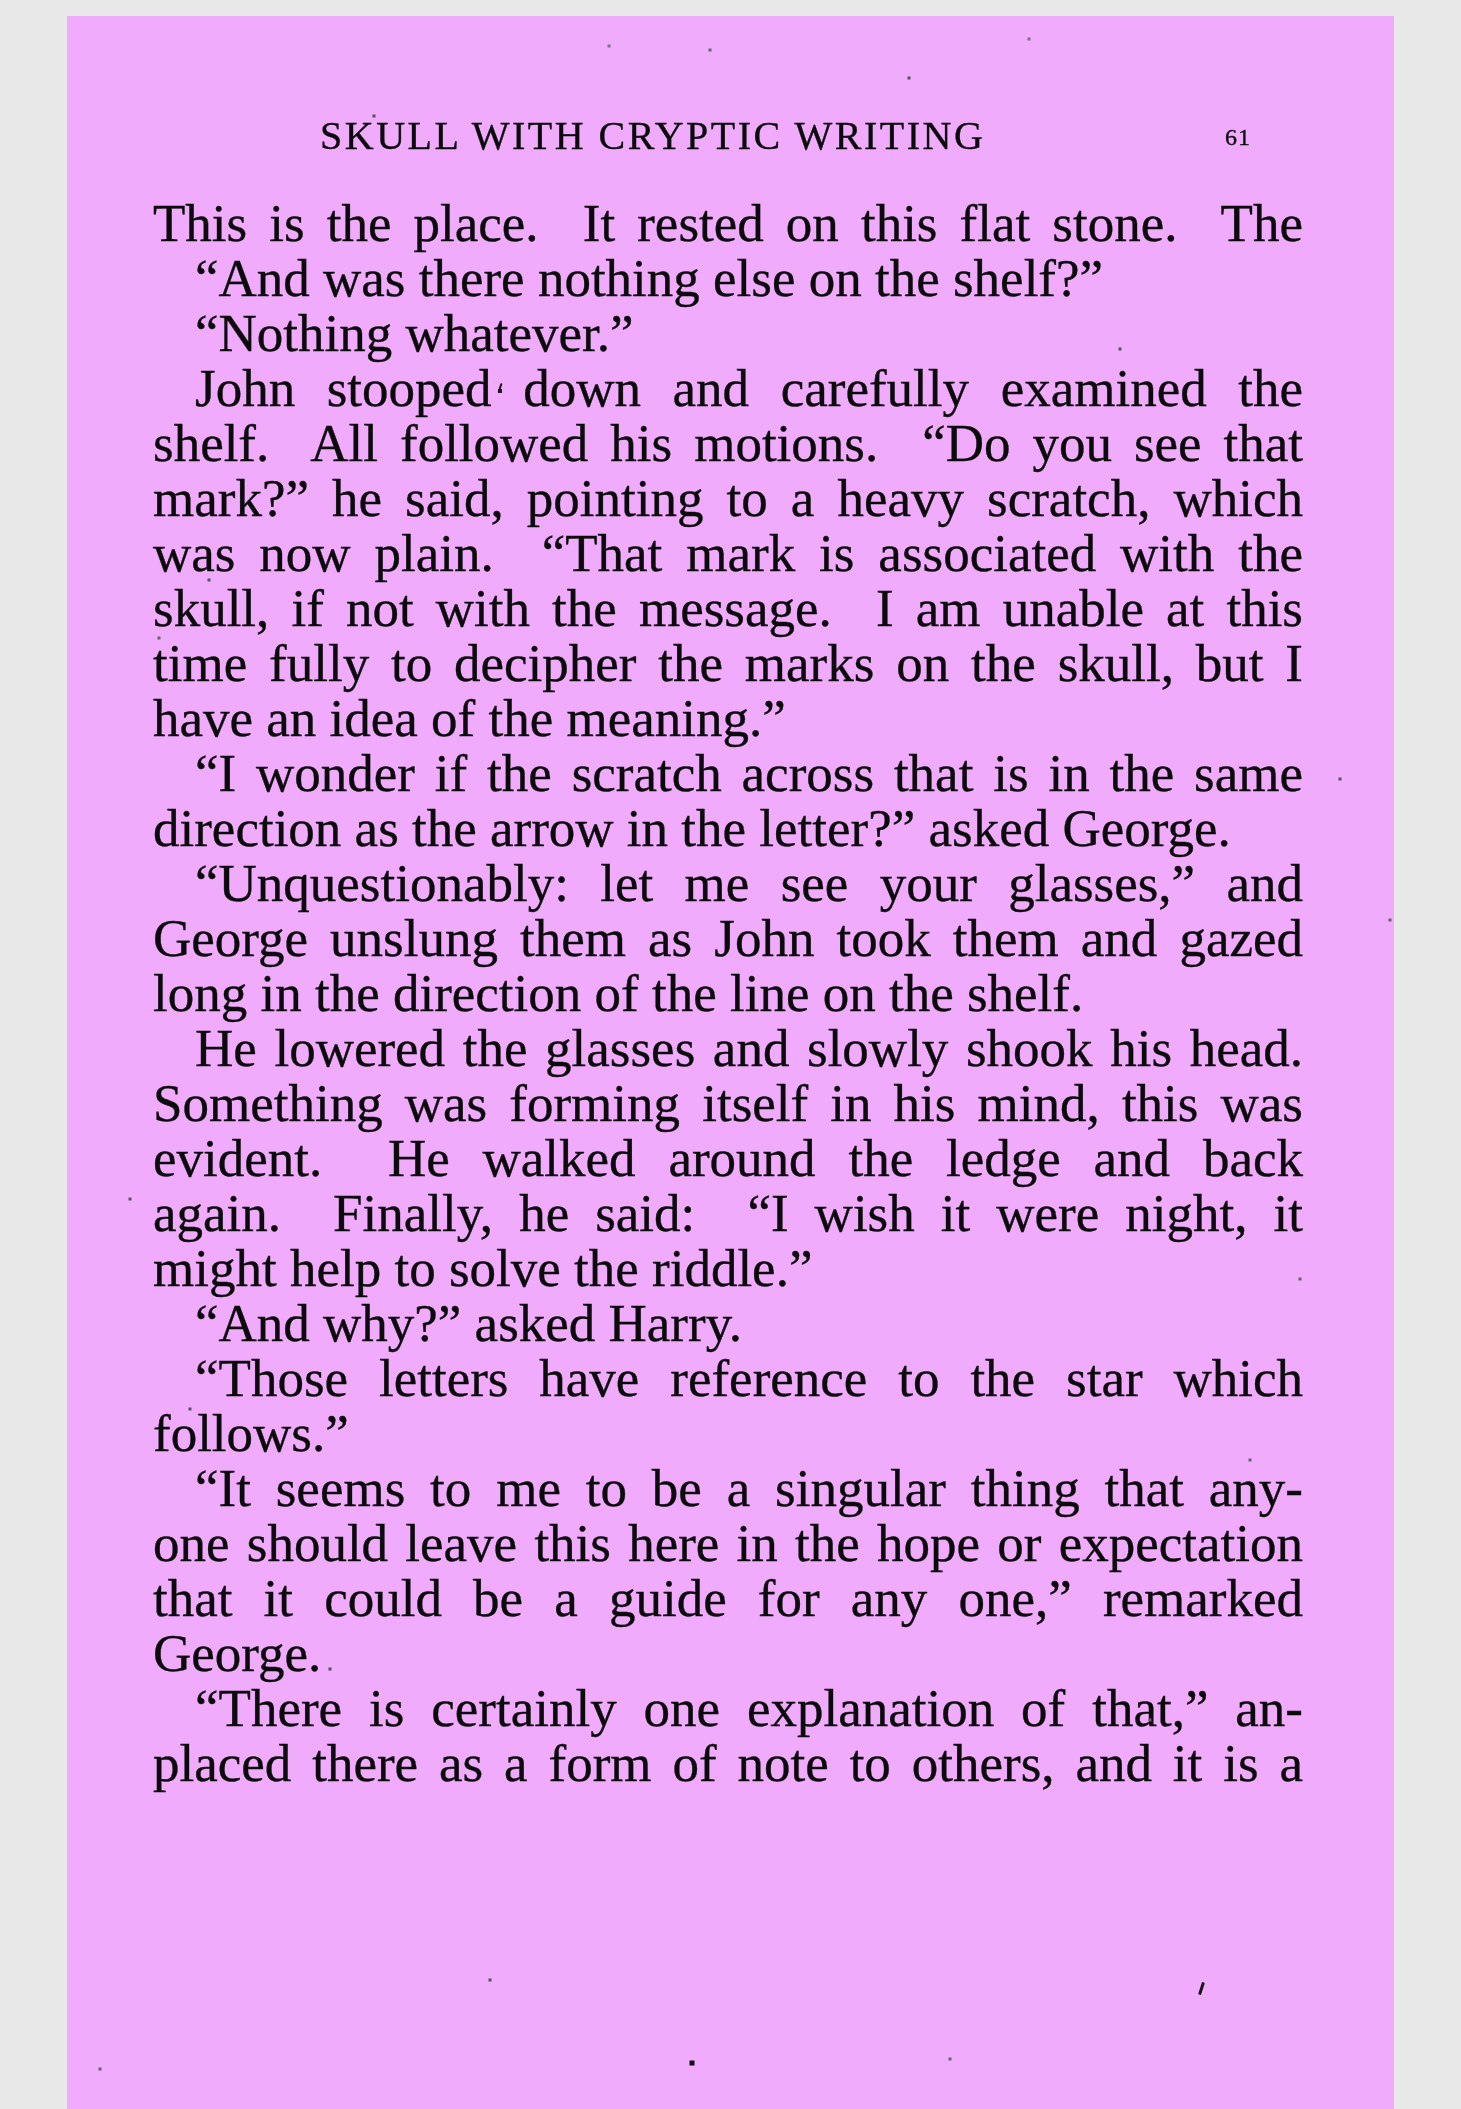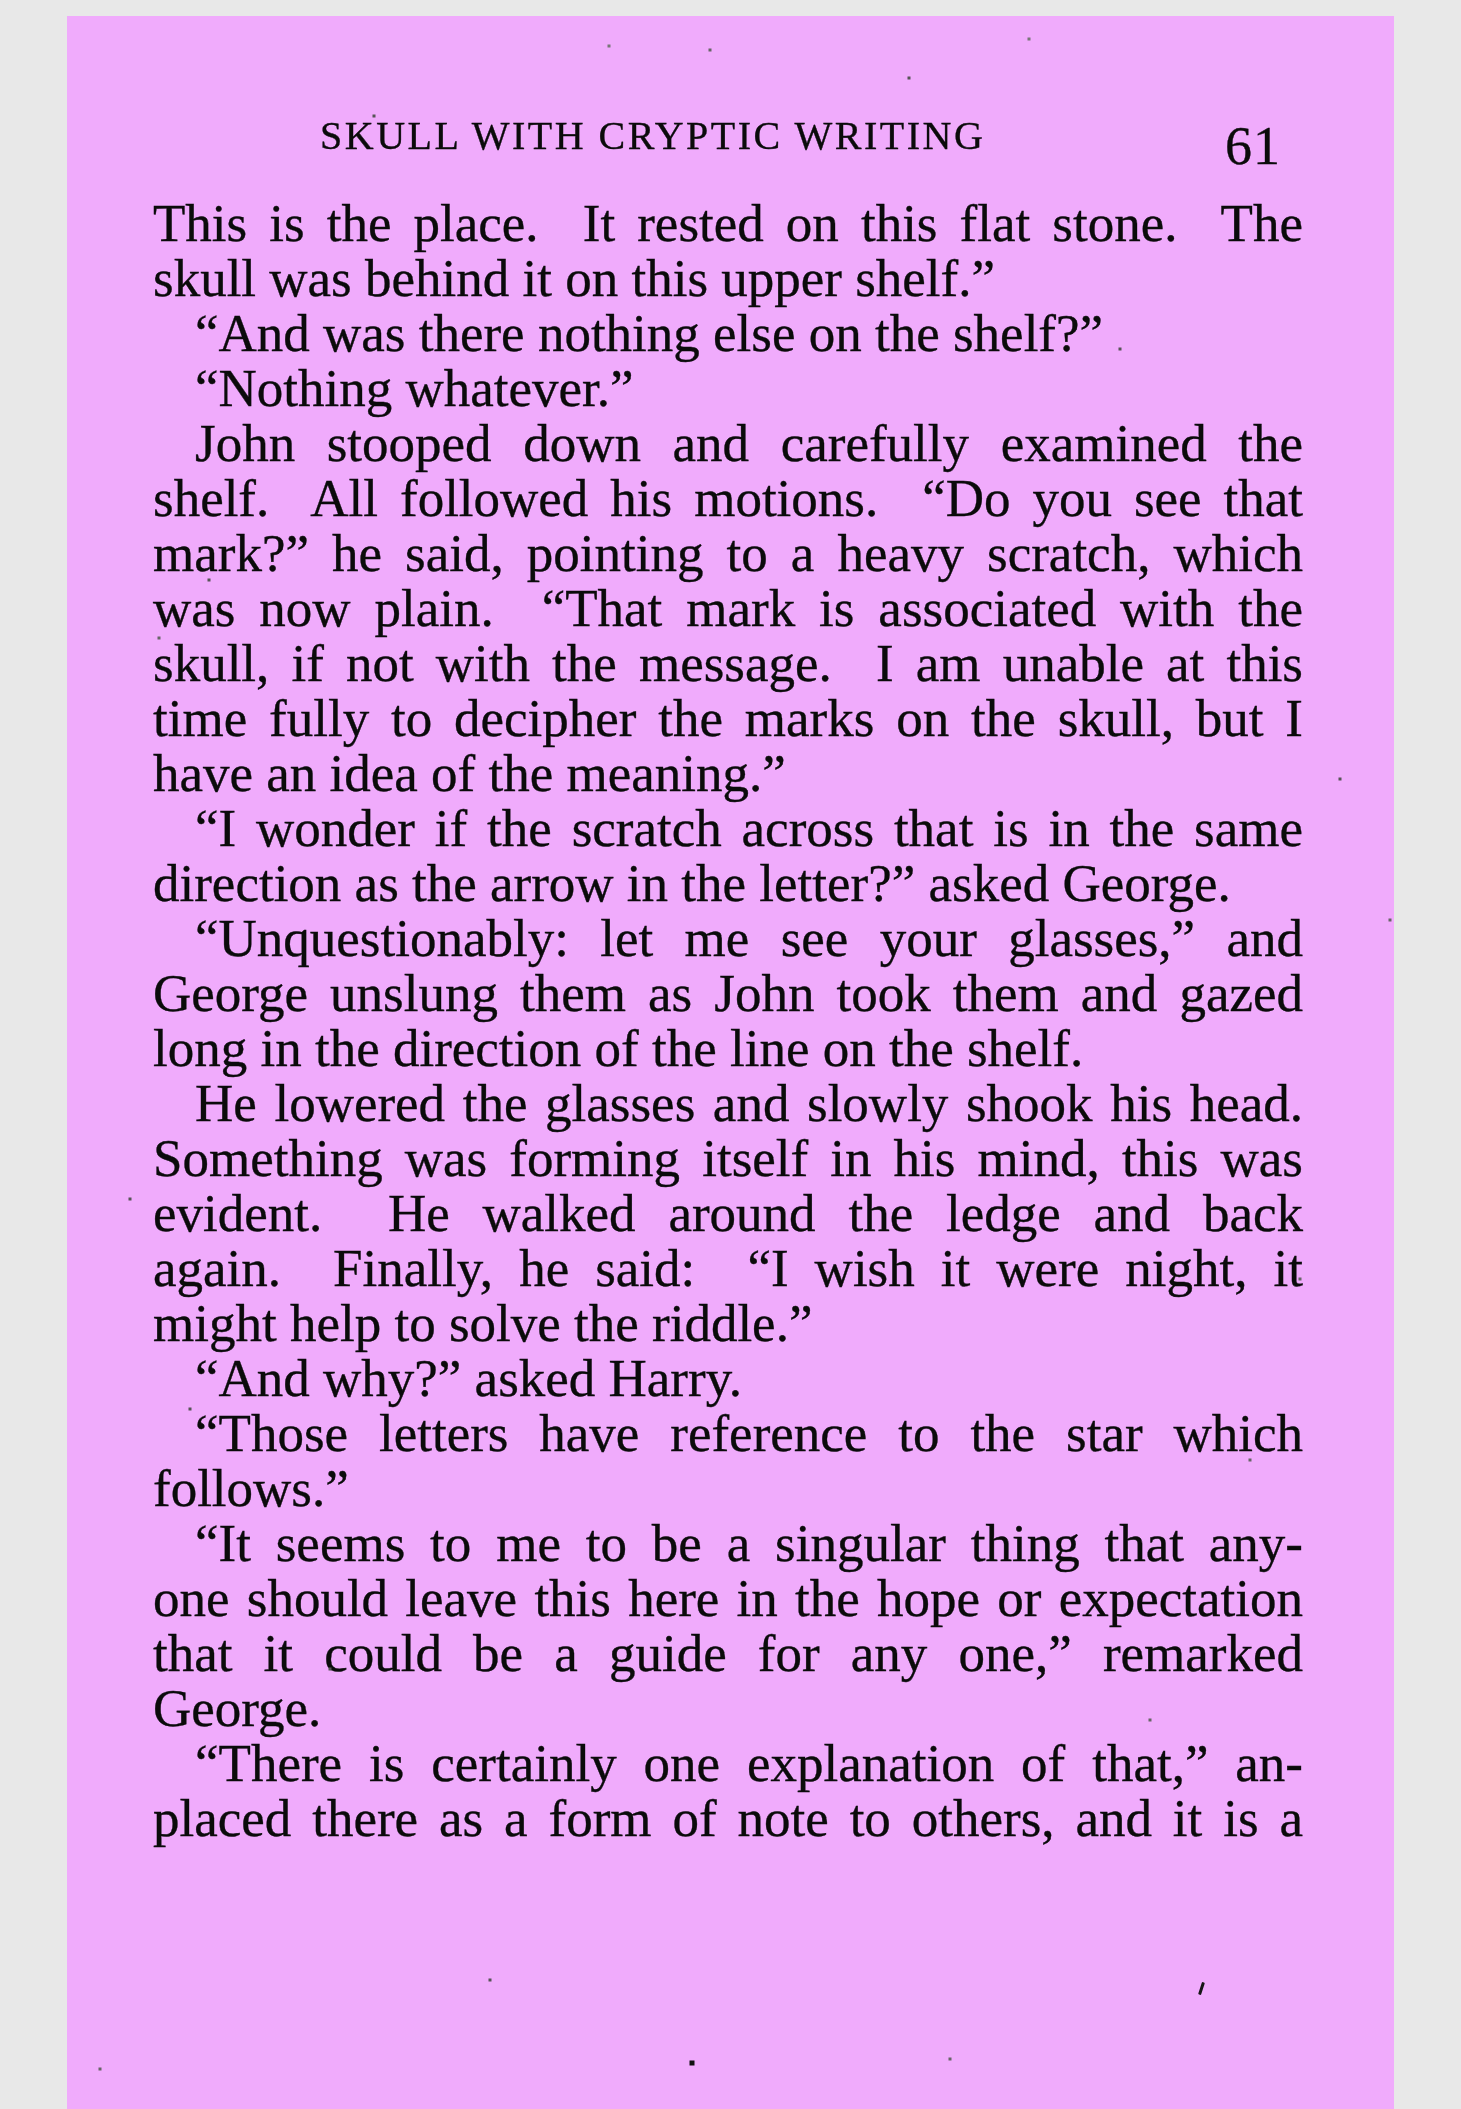--- a/index.html
+++ b/index.html
@@ -29,22 +29,22 @@
     position: absolute;
     left: 253px;
     top: 0;
     font-size: 40px;
     letter-spacing: 2.5px;
     white-space: nowrap;
   }
   .running-page-number {
     position: absolute;
     left: 1158px;
-    top: 3px;
-    font-size: 54px;
+    top: 12px;
+    font-size: 24px;
     letter-spacing: 1px;
   }
   .text-block {
     position: absolute;
     left: 86px;
     top: 180px;
     width: 1150px;
     font-size: 53px;
     line-height: 55px;
   }
@@ -132,21 +132,20 @@
 
 <div class="page">
 
   <div class="running-header">
     <div class="running-title">SKULL WITH CRYPTIC WRITING</div>
     <div class="running-page-number">61</div>
   </div>
 
   <div class="text-block">
     <div class="ln">This is the place.&nbsp; It rested on this flat stone.&nbsp; The</div>
-    <div class="ln end">skull was behind it on this upper shelf.”</div>
     <div class="ln in end">“And was there nothing else on the shelf?”</div>
     <div class="ln in end">“Nothing whatever.”</div>
     <div class="ln in">John stooped down and carefully examined the</div>
     <div class="ln">shelf.&nbsp; All followed his motions.&nbsp; “Do you see that</div>
     <div class="ln">mark?” he said, pointing to a heavy scratch, which</div>
     <div class="ln">was now plain.&nbsp; “That mark is associated with the</div>
     <div class="ln">skull, if not with the message.&nbsp; I am unable at this</div>
     <div class="ln">time fully to decipher the marks on the skull, but I</div>
     <div class="ln end">have an idea of the meaning.”</div>
     <div class="ln in">“I wonder if the scratch across that is in the same</div>

